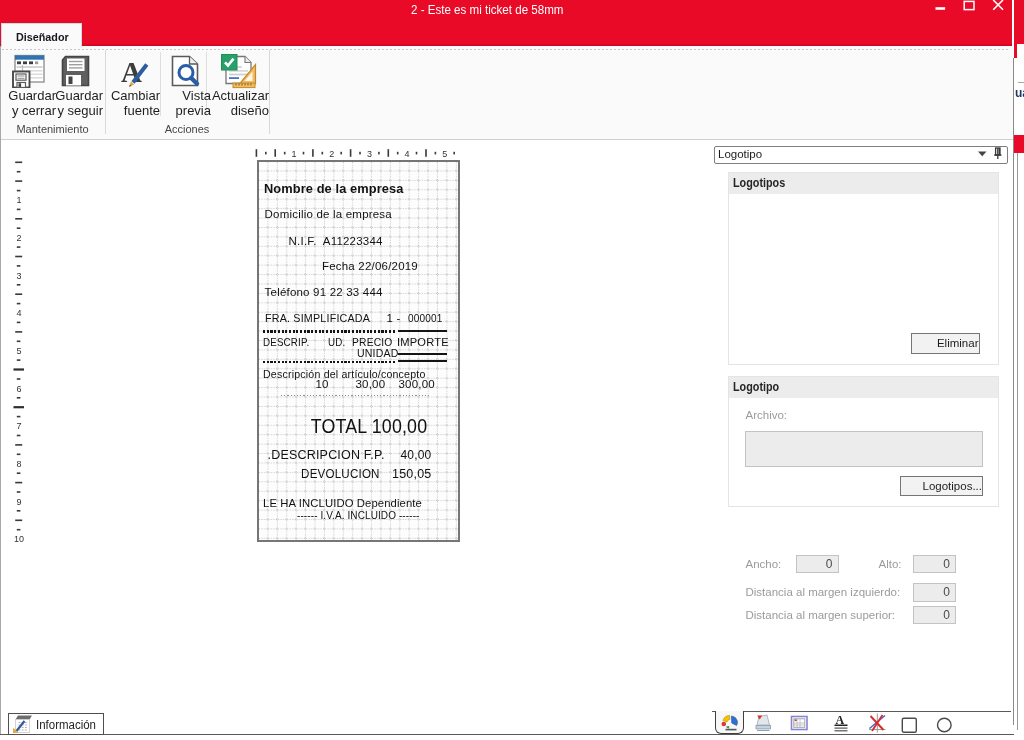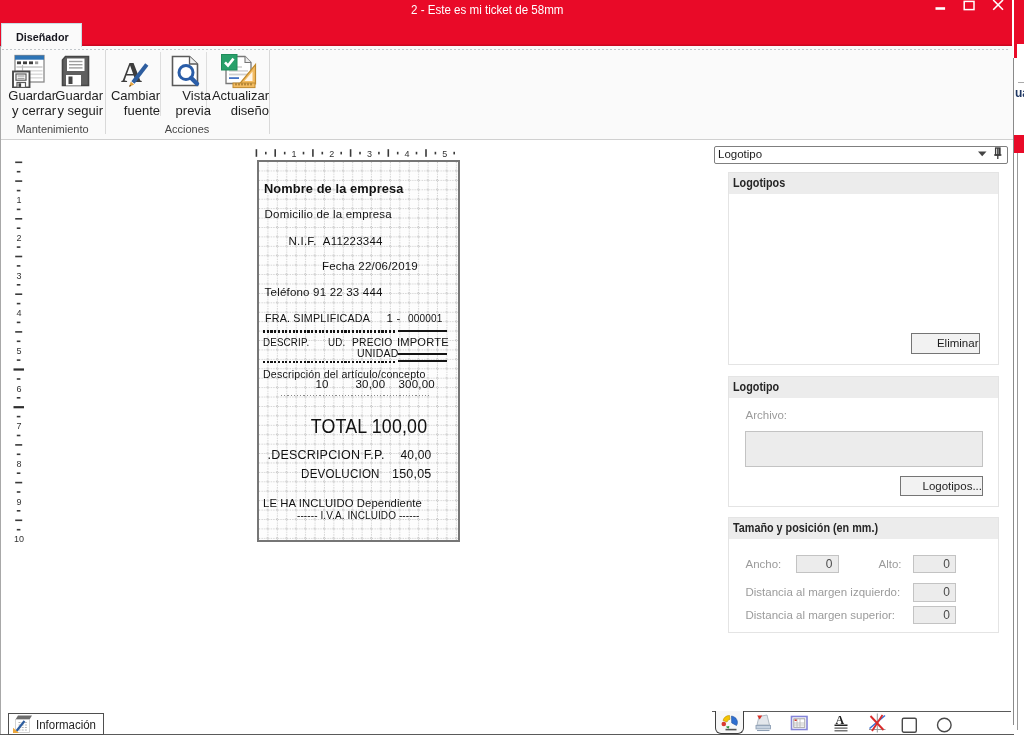--- a/index.html
+++ b/index.html
@@ -222,23 +222,20 @@
 <div class="grp" style="top:172px;height:193px">
       <div class="grph"><span>Logotipos</span></div>
     </div>
 <div class="wbtn" style="left:910.5px;top:332.5px;width:69px;height:21.5px;line-height:19.5px">Eliminar</div>
 <div class="grp" style="top:376px;height:131px">
       <div class="grph"><span>Logotipo</span></div>
     </div>
 <div class="gray" style="left:745.5px;top:408.5px">Archivo:</div>
 <div class="abs" style="left:745px;top:430.5px;width:238px;height:36.5px;background:#ececec;border:1px solid #c3c3c3"></div>
 <div class="wbtn" style="left:900px;top:475.5px;width:83px;height:20.5px;line-height:18.5px">Logotipos...</div>
-<div class="grp" style="top:517px;height:116px">
-      <div class="grph"><span>Tamaño y posición (en mm.)</span></div>
-    </div>
 <div class="gray" style="left:745.5px;top:558px">Ancho:</div>
 <div class="fld" style="left:795.5px;top:554.5px;width:43px;height:18.5px">0</div>
 <div class="gray" style="left:878.5px;top:558px">Alto:</div>
 <div class="fld" style="left:913px;top:554.5px;width:43px;height:18.5px">0</div>
 <div class="gray" style="left:745.5px;top:586px">Distancia al margen izquierdo:</div>
 <div class="fld" style="left:913px;top:583px;width:43px;height:18.5px">0</div>
 <div class="gray" style="left:745.5px;top:608.5px">Distancia al margen superior:</div>
 <div class="fld" style="left:913px;top:605.5px;width:43px;height:18.5px">0</div>
 <div class="abs" style="left:0;top:734px;width:1014px;height:1.4px;background:#5a5a5a"></div>
 <div class="abs" style="left:8px;top:712.5px;width:95.5px;height:22px;border:1.4px solid #4f4f4f;background:#fff"></div>

